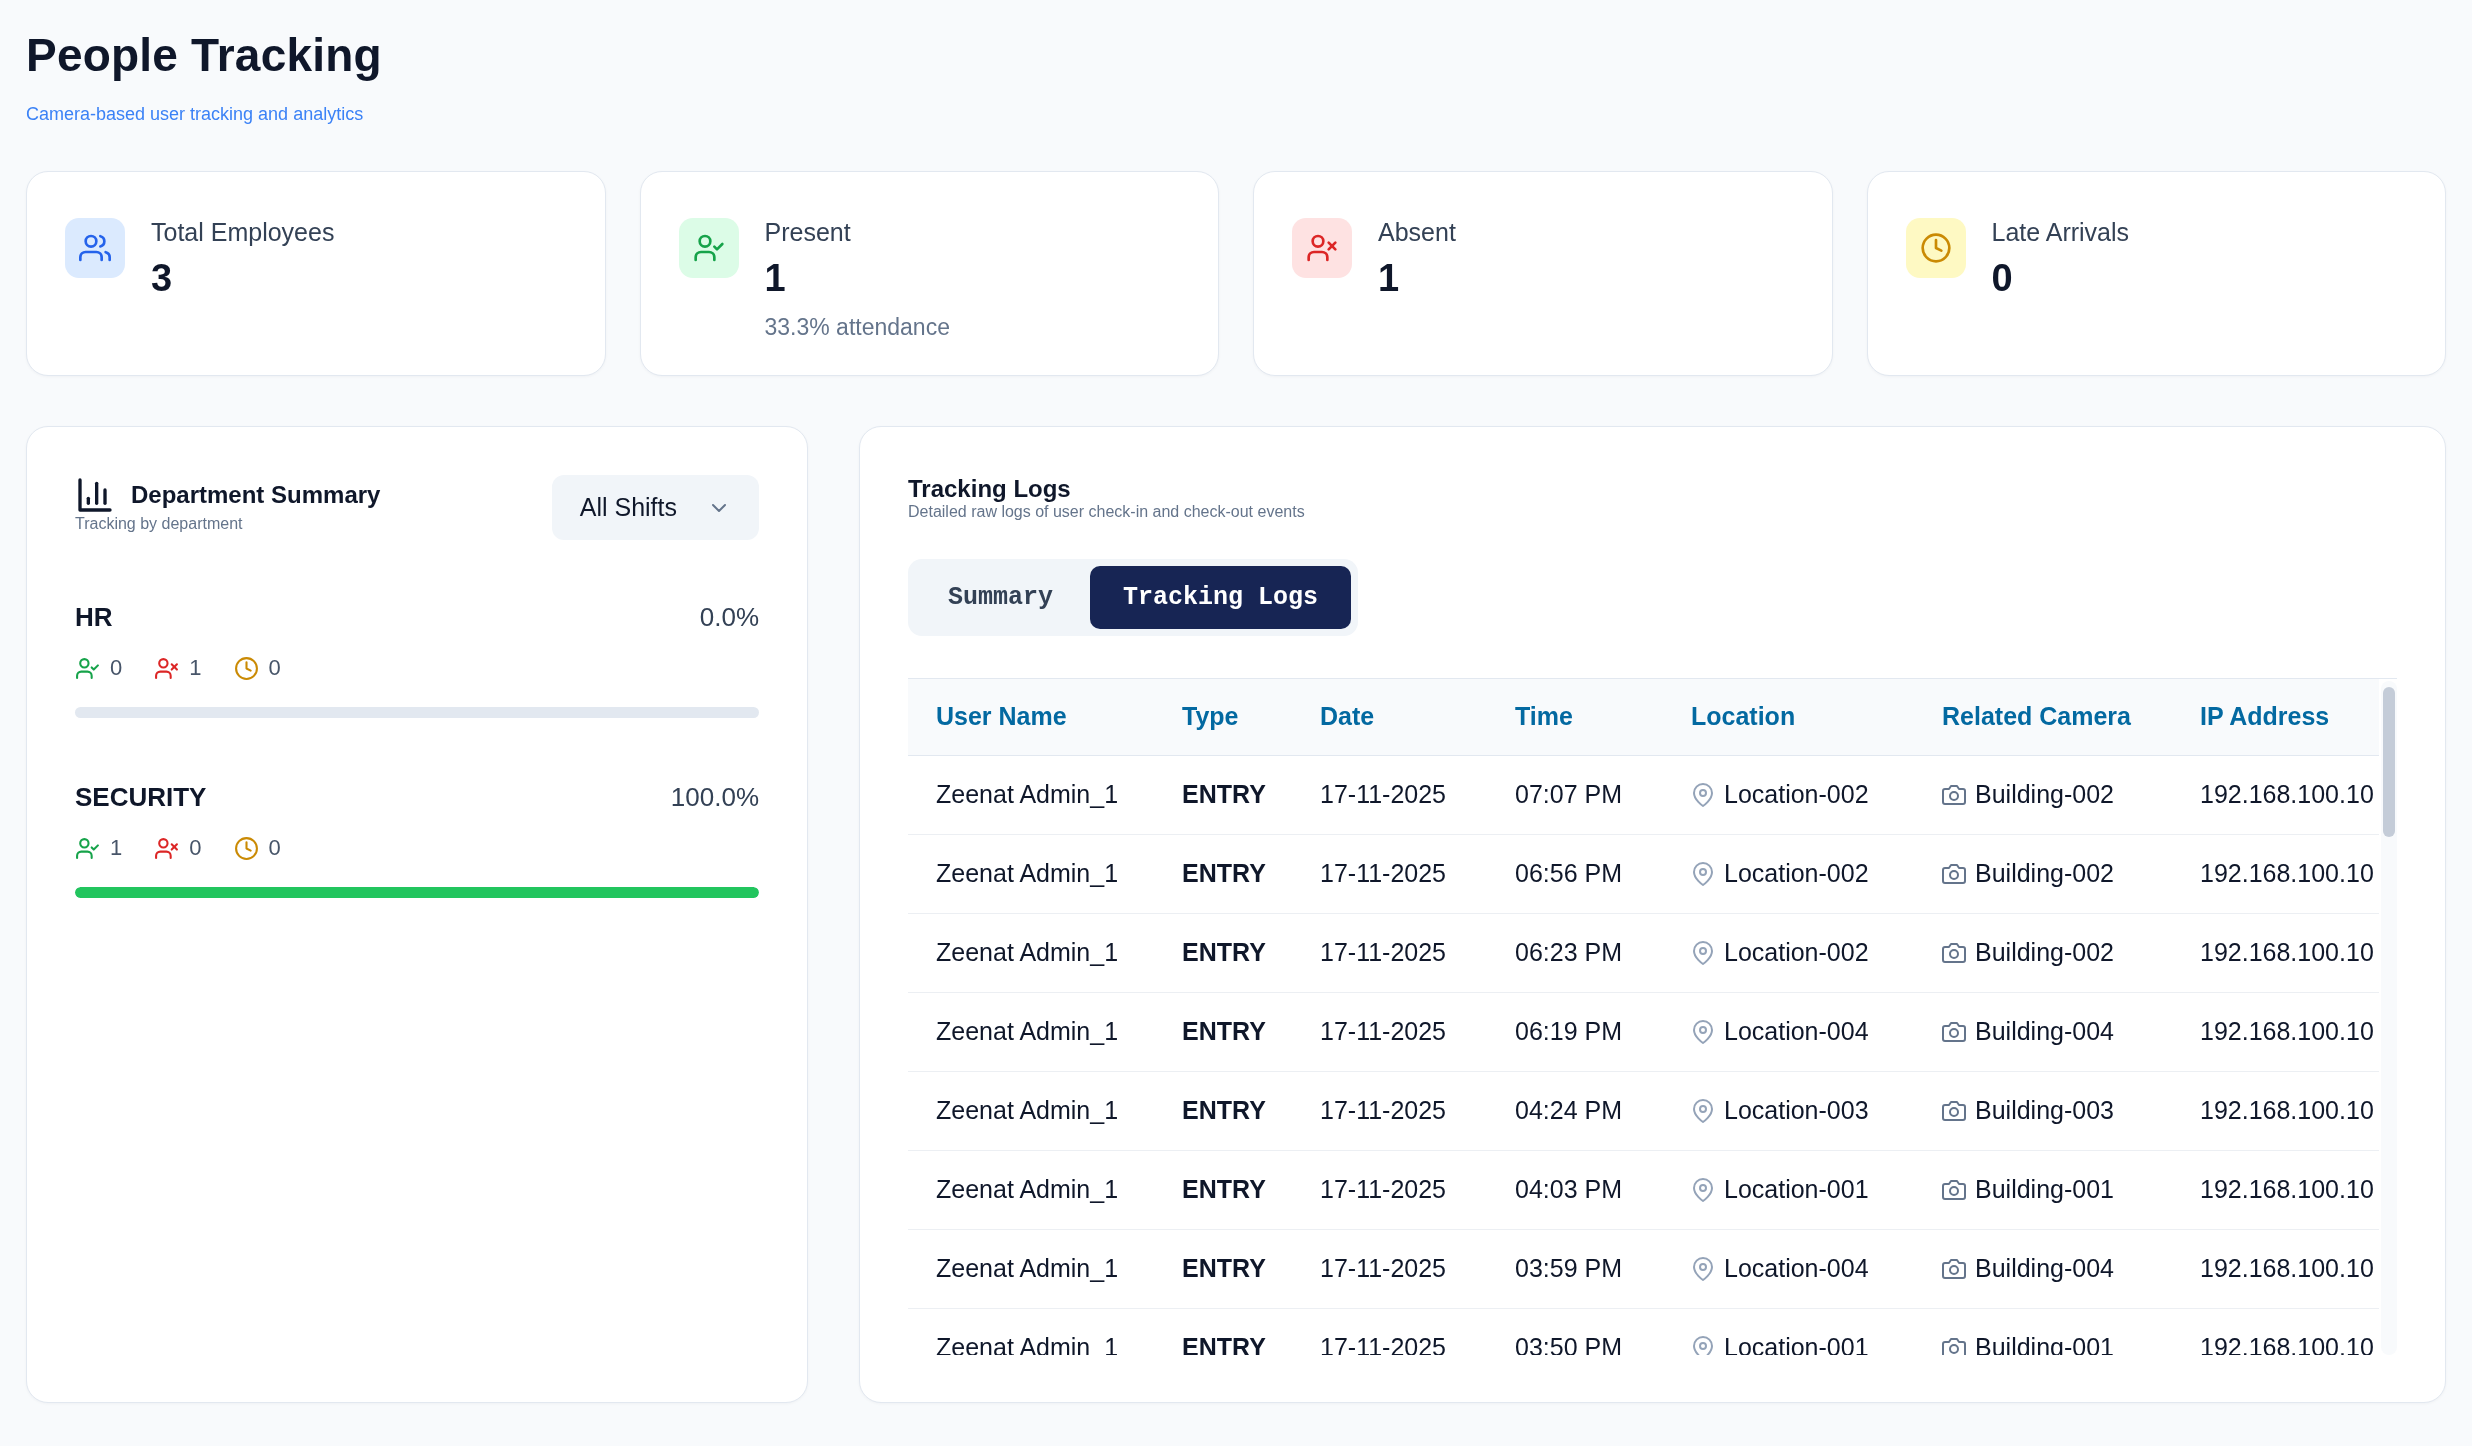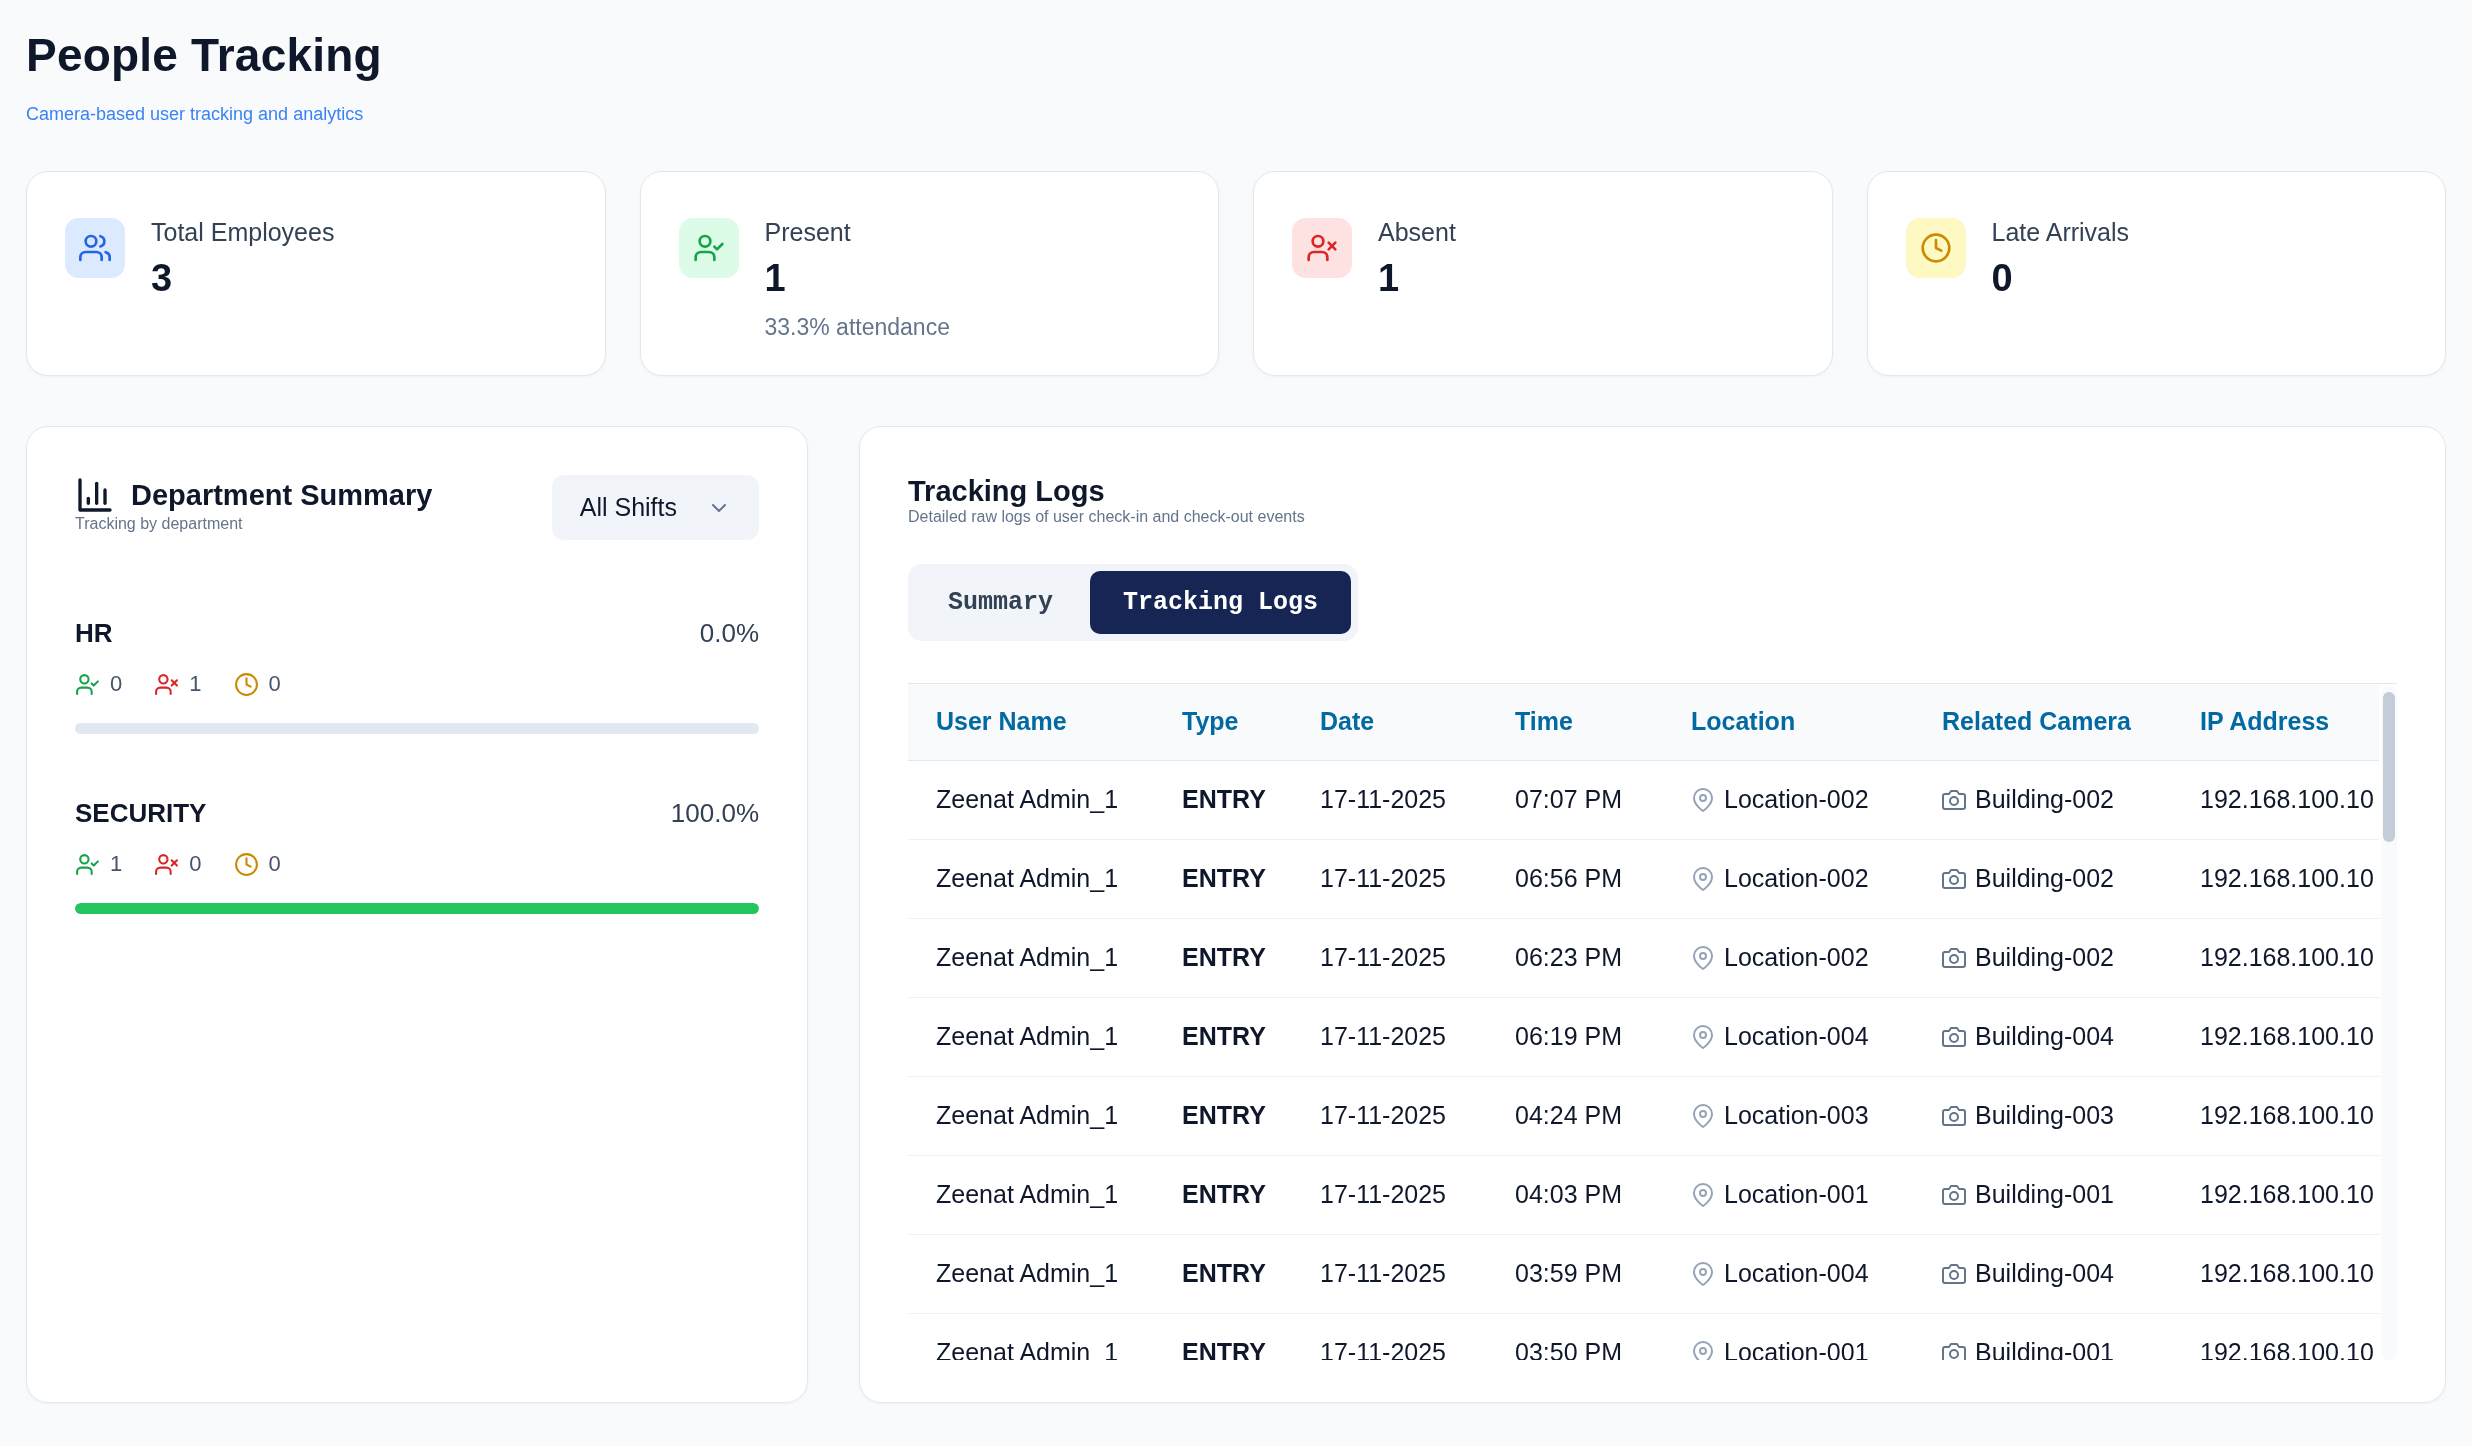--- a/index.html
+++ b/index.html
@@ -44,30 +44,30 @@
     background:#fff; border:1px solid #e2e8f0; border-radius:22px;
     box-shadow:0 1px 3px rgba(15,23,42,.04); padding:48px; overflow:hidden;
   }
   .panel-left  { width:782px; flex:none; }
   .panel-right { flex:1; position:relative; }
 
   
   .dept-header { display:flex; justify-content:space-between; align-items:flex-start; }
   .dept-title-row { display:flex; align-items:center; gap:16px; }
   .dept-title-row svg { width:40px; height:40px; color:#0f172a; }
-  .panel-title { font-size:29px; font-weight:700; color:#0f172a; }
+  .panel-title { font-size:24px; font-weight:700; color:#0f172a; }
   .panel-subtitle { font-size:16px; color:#64748b; }
   .shift-dropdown {
     background:#f1f5f9; border:none; border-radius:12px;
     padding:18px 28px; font-size:25px; font-family:inherit; color:#0f172a;
     display:flex; align-items:center; gap:30px; cursor:pointer;
   }
   .shift-dropdown svg { width:24px; height:24px; color:#64748b; }
 
-  .department-list { margin-top:78px; }
+  .department-list { margin-top:62px; }
   .dept-item + .dept-item { margin-top:64px; }
   .dept-row1 { display:flex; justify-content:space-between; align-items:center; }
   .dept-name { font-size:26px; font-weight:600; color:#0f172a; }
   .dept-pct  { font-size:26px; color:#334155; }
   .dept-row2 { display:flex; gap:32px; margin-top:22px; align-items:center; }
   .mini { display:flex; align-items:center; gap:10px; font-size:22px; color:#475569; }
   .mini svg { width:25px; height:25px; }
   .mini.green  svg { color:#16a34a; }
   .mini.red    svg { color:#dc2626; }
   .mini.yellow svg { color:#ca8a04; }

